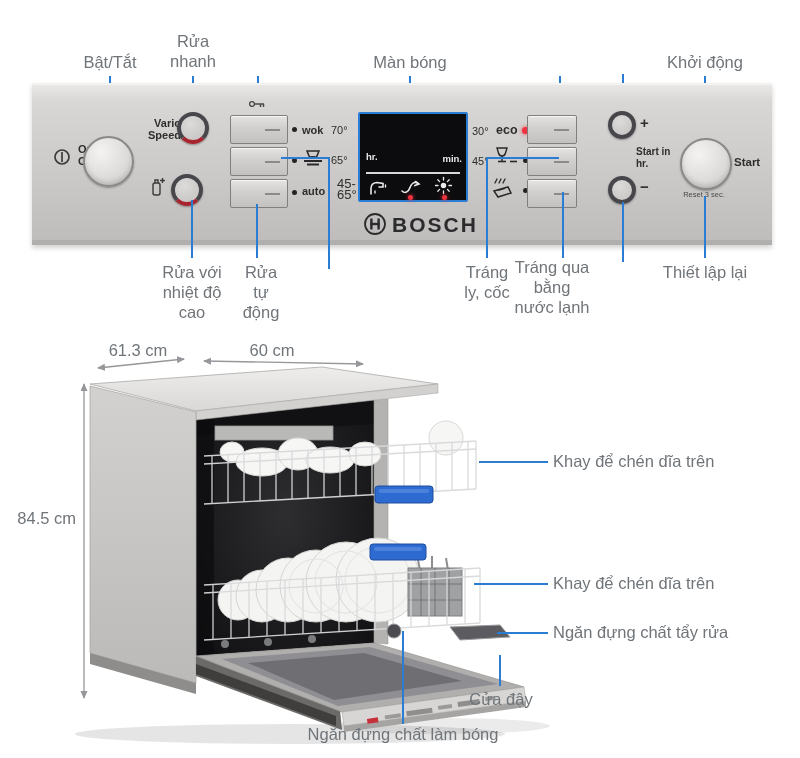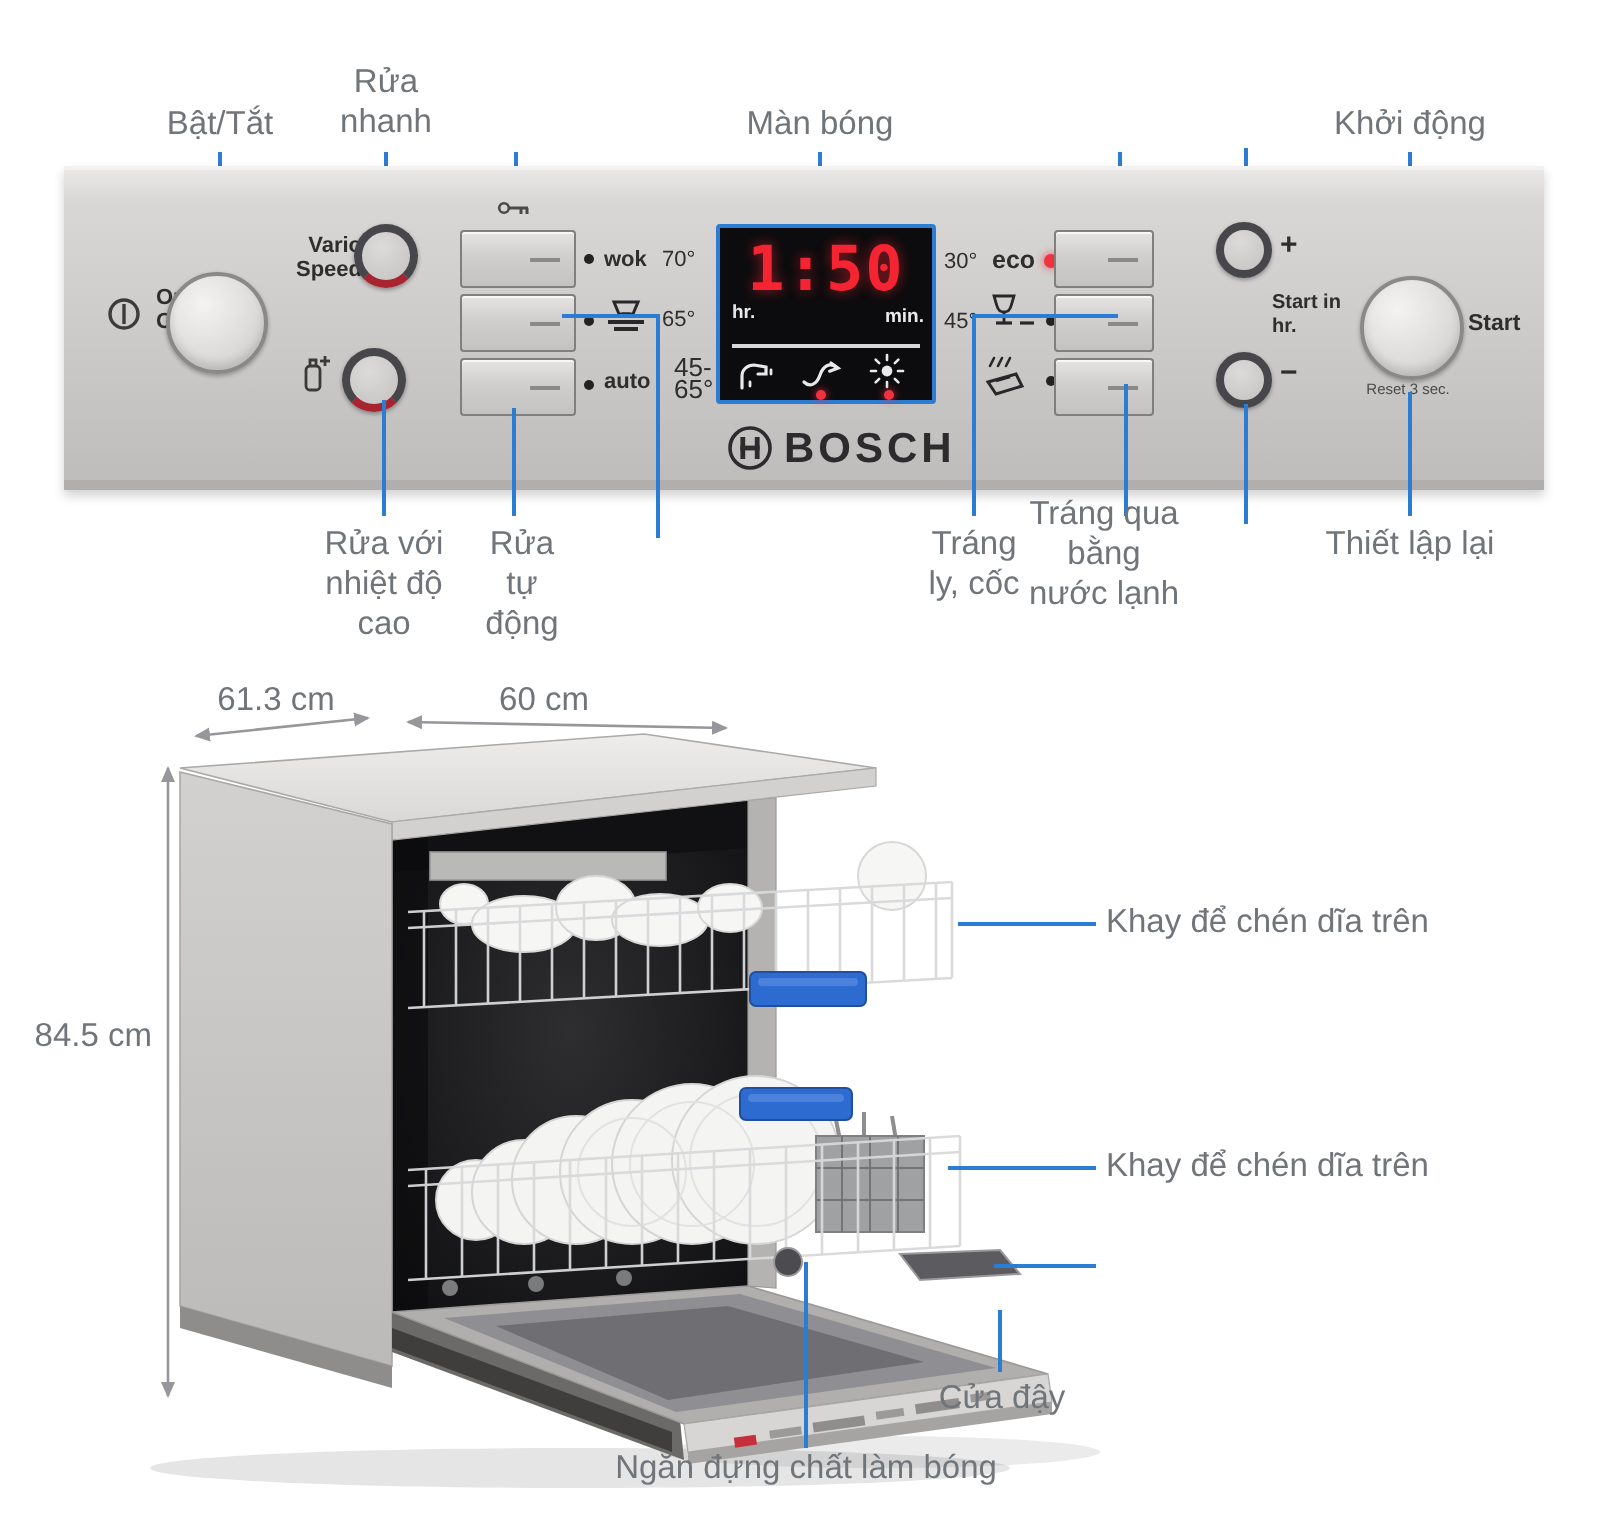--- a/index.html
+++ b/index.html
@@ -118,21 +118,20 @@
 
     <div class="dot" style="left:260px;top:105px"></div>
     <div class="ptext" style="left:270px;top:100px">auto</div>
     <div class="ptemp" style="left:305px;top:94px;font-size:13px;line-height:10.5px">
       <span style="display:block">45-</span>
       <span style="display:block">65°</span>
     </div>
 
     <div class="display">
       <div class="disp-small" style="left:6px;top:37px">hr.</div>
-      <div class="disp-time">1:50</div>
       <div class="disp-small" style="right:4px;top:39px">min.</div>
       <div class="disp-line"></div>
       <svg class="icon" style="left:8px;top:64px" width="22" height="18" viewBox="0 0 22 18">
         <path d="M3,16 L3,10 C3,6.5 6,4.5 9,4.5 L15,5.5 L15,9 L11,9" fill="none" stroke="#e9e9e9" stroke-width="1.6" stroke-linecap="round"></path>
         <line x1="17.5" y1="7" x2="17.5" y2="9" stroke="#e9e9e9" stroke-width="1.4" stroke-linecap="round"></line>
         <line x1="7" y1="13" x2="7" y2="15" stroke="#e9e9e9" stroke-width="1.4" stroke-linecap="round"></line>
       </svg>
       <svg class="icon" style="left:40px;top:66px" width="22" height="15" viewBox="0 0 22 15">
         <path d="M2,11 C5,14 8.5,12 10,7.5 C11.5,3 15,1 18,3.5" fill="none" stroke="#e9e9e9" stroke-width="1.6" stroke-linecap="round"></path>
         <path d="M15.5,1.5 L19,4 L14.8,5.6" fill="none" stroke="#e9e9e9" stroke-width="1.6" stroke-linecap="round"></path>
@@ -214,21 +213,21 @@
   <div class="vline" style="left:486px;top:157px;height:101px"></div>
   <div class="vline" style="left:191px;top:200px;height:58px"></div>
   <div class="vline" style="left:256px;top:204px;height:54px"></div>
   <div class="vline" style="left:562px;top:192px;height:66px"></div>
   <div class="vline" style="left:622px;top:202px;height:60px"></div>
   <div class="vline" style="left:704px;top:196px;height:62px"></div>
 
   <div class="lbl" style="left:261px;top:262px;width:42px">Rửa tự động</div>
   <div class="lbl" style="left:192px;top:262px;width:60px">Rửa với nhiệt độ cao</div>
   <div class="lbl" style="left:487px;top:262px;width:58px">Tráng ly, cốc</div>
-  <div class="lbl" style="left:552px;top:247px;width:80px">Tráng qua bằng nước lạnh</div>
+  <div class="lbl" style="left:552px;top:257px;width:80px">Tráng qua bằng nước lạnh</div>
   <div class="lbl nw" style="left:705px;top:262px">Thiết lập lại</div>
 
   <svg style="position:absolute;left:0;top:338px" width="800" height="420" viewBox="0 0 800 420">
     <defs>
       <linearGradient id="gLid" x1="0" y1="0" x2="0" y2="1">
         <stop offset="0" stop-color="#eeedeb"></stop>
           <stop offset="1" stop-color="#d9d8d6"></stop>
       </linearGradient>
       <linearGradient id="gSide" x1="0" y1="0" x2="0" y2="1">
         <stop offset="0" stop-color="#d2d1cf"></stop>
@@ -385,16 +384,17 @@
   <div class="lbl ra" style="left:8px;top:508px;width:68px">84.5 cm</div>
 
   <div class="hline" style="left:479px;top:461px;width:69px"></div>
   <div class="hline" style="left:474px;top:583px;width:74px"></div>
   <div class="hline" style="left:497px;top:632px;width:51px"></div>
   <div class="vline" style="left:499px;top:655px;height:31px"></div>
   <div class="vline" style="left:402px;top:631px;height:93px"></div>
 
   <div class="lbl la" style="left:553px;top:451px">Khay để chén dĩa trên</div>
   <div class="lbl la" style="left:553px;top:573px">Khay để chén dĩa trên</div>
+  <div class="lbl la" style="left:553px;top:622px">Ngăn đựng chất tẩy rửa</div>
   <div class="lbl nw" style="left:501px;top:689px">Cửa đậy</div>
   <div class="lbl nw" style="left:403px;top:724px">Ngăn đựng chất làm bóng</div>
 
 </div>
 
 </body></html>

